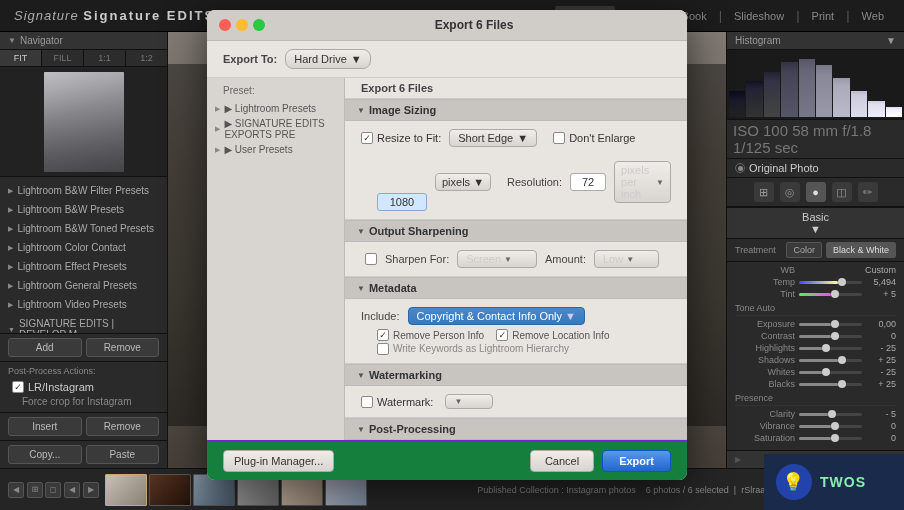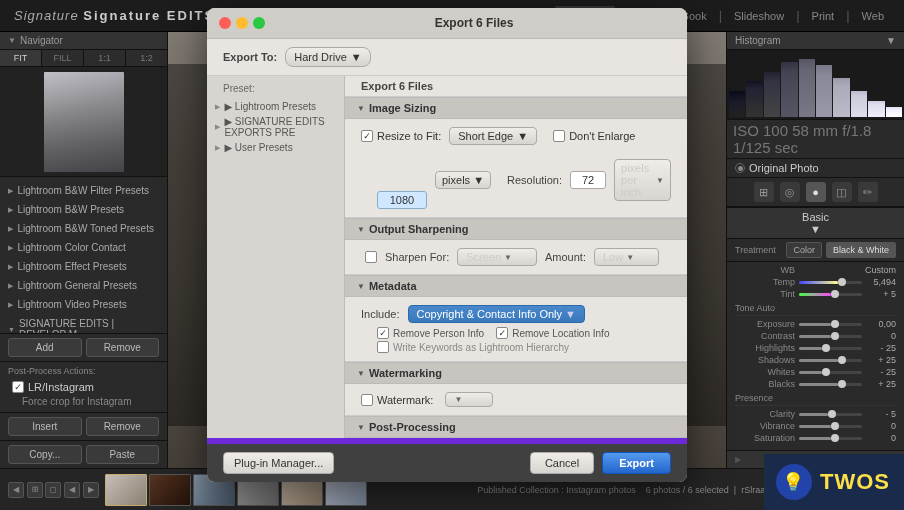--- a/index.html
+++ b/index.html
@@ -468,23 +468,23 @@
       width: 36px;
       height: 36px;
       background: #2244aa;
       border-radius: 50%;
       display: flex;
       align-items: center;
       justify-content: center;
       font-size: 18px;
     }
     .twos-text {
-      font-size: 22px;
+      font-size: 14px;
       font-weight: bold;
-      color: #fde047;
+      color: #86efac;
       letter-spacing: 1px;
     }
 
     
     .modal-overlay {
       position: absolute;
       top: 32px;
       left: 0;
       right: 0;
       bottom: 42px;
@@ -711,21 +711,20 @@
     }
     .meta-check-row {
       display: flex;
       align-items: center;
       gap: 4px;
       font-size: 10px;
       color: #555;
     }
     .meta-check-row2 {
       display: flex;
-      align-items: center;
       gap: 4px;
       font-size: 10px;
       color: #888;
     }
 
     .watermark-row {
       display: flex;
       align-items: center;
       gap: 8px;
     }
@@ -740,22 +739,22 @@
       cursor: pointer;
       margin-left: 4px;
     }
 
     .modal-footer {
       display: flex;
       align-items: center;
       justify-content: flex-end;
       gap: 8px;
       padding: 8px 16px;
-      background: #404040;
-      border-top: 6px solid #6d28d9;
+      background: #15803d;
+      border-top: 2px solid #6d28d9;
     }
     .plugin-btn {
       padding: 4px 10px;
       background: linear-gradient(180deg, #f0ede8 0%, #d8d5d0 100%);
       border: 1px solid #aaa;
       border-radius: 4px;
       font-size: 11px;
       color: #333;
       cursor: pointer;
       margin-right: auto;

